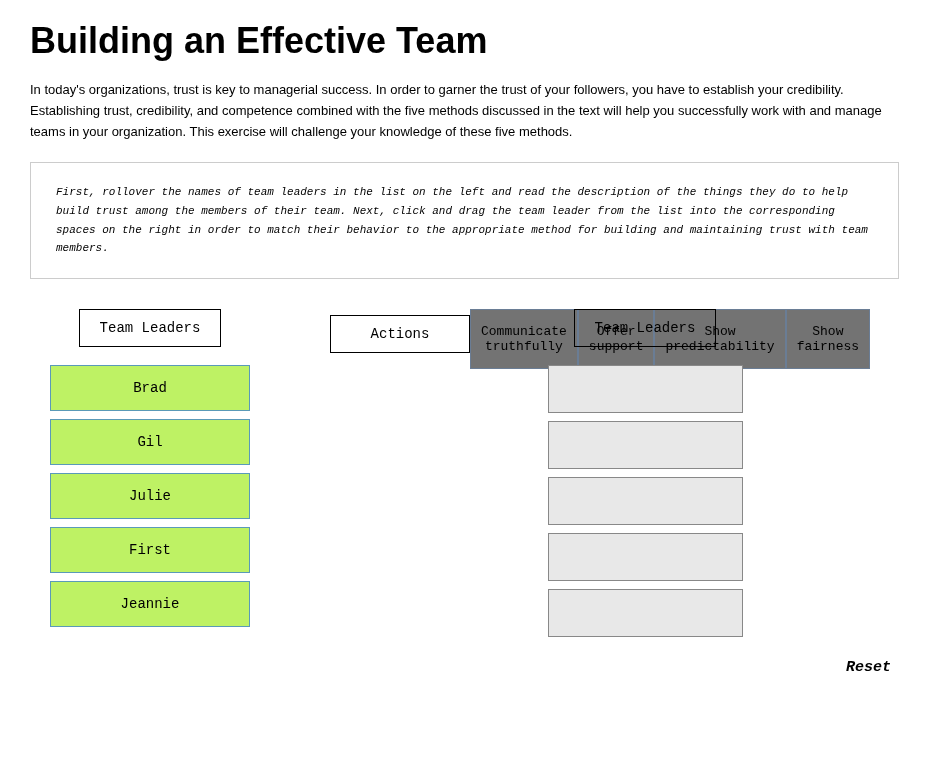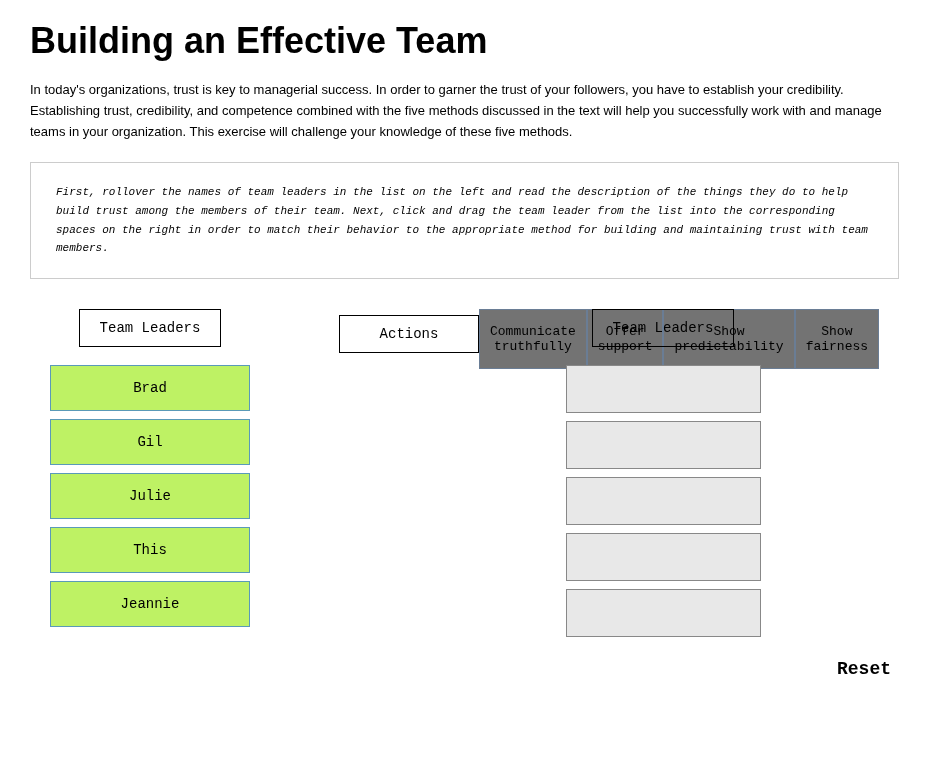--- a/index.html
+++ b/index.html
@@ -31,21 +31,21 @@
     }
     .instruction-box p {
       font-family: "Courier New", Courier, monospace;
       font-size: 11px;
       line-height: 1.7;
       font-style: italic;
     }
     .exercise-area {
       display: flex;
       align-items: flex-start;
-      gap: 9px;
+      gap: 0;
       margin-top: 10px;
       position: relative;
     }
     
     .left-column {
       display: flex;
       flex-direction: column;
       align-items: center;
       width: 240px;
       margin-right: 60px;
@@ -105,47 +105,48 @@
       margin-bottom: 8px;
     }
     .reset-area {
       display: flex;
       justify-content: flex-end;
       width: 100%;
       margin-top: 10px;
     }
     .reset-btn {
       font-family: "Courier New", Courier, monospace;
-      font-size: 18px;
+      font-size: 15px;
       font-weight: bold;
       background: none;
       border: none;
       cursor: pointer;
       padding: 4px 8px;
+      font-style: italic;
     }
   </style>
 </head>
 <body>
 
 <h1>Building an Effective Team</h1>
 
 <p class="intro-text">In today's organizations, trust is key to managerial success. In order to garner the trust of your followers, you have to establish your credibility. Establishing trust, credibility, and competence combined with the five methods discussed in the text will help you successfully work with and manage teams in your organization. This exercise will challenge your knowledge of these five methods.</p>
 
 <div class="instruction-box">
   <p>First, rollover the names of team leaders in the list on the left and read the description of the things they do to help build trust among the members of their team.     Next, click and drag the team leader from the list into the corresponding spaces on the right in order to match their behavior to the appropriate method for building and maintaining trust with team members.</p>
 </div>
 
 <div class="exercise-area">
 
   <div class="left-column">
     <div class="column-header">Team Leaders</div>
     <div class="team-leader-btn" draggable="true">Brad</div>
     <div class="team-leader-btn" draggable="true">Gil</div>
     <div class="team-leader-btn" draggable="true">Julie</div>
-    <div class="team-leader-btn" draggable="true">This</div>
+    <div class="team-leader-btn" draggable="true">First</div>
     <div class="team-leader-btn" draggable="true">Jeannie</div>
   </div>
 
   <div class="middle-column">
     <div class="column-header">Actions</div>
     <div class="action-box">Communicate truthfully</div>
     <div class="action-box">Offer support</div>
     <div class="action-box">Show predictability</div>
     <div class="action-box">Show fairness</div>
   </div>

